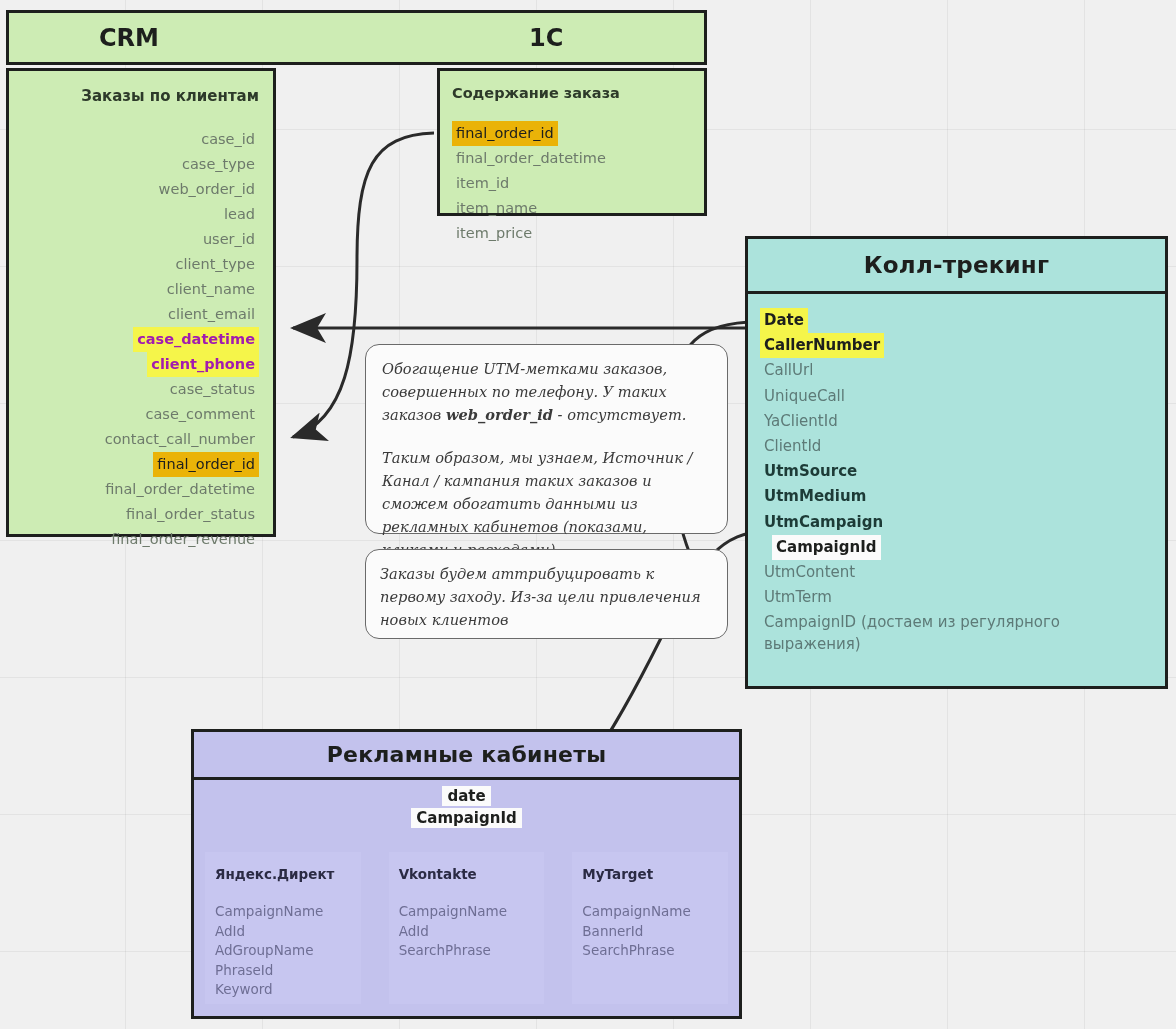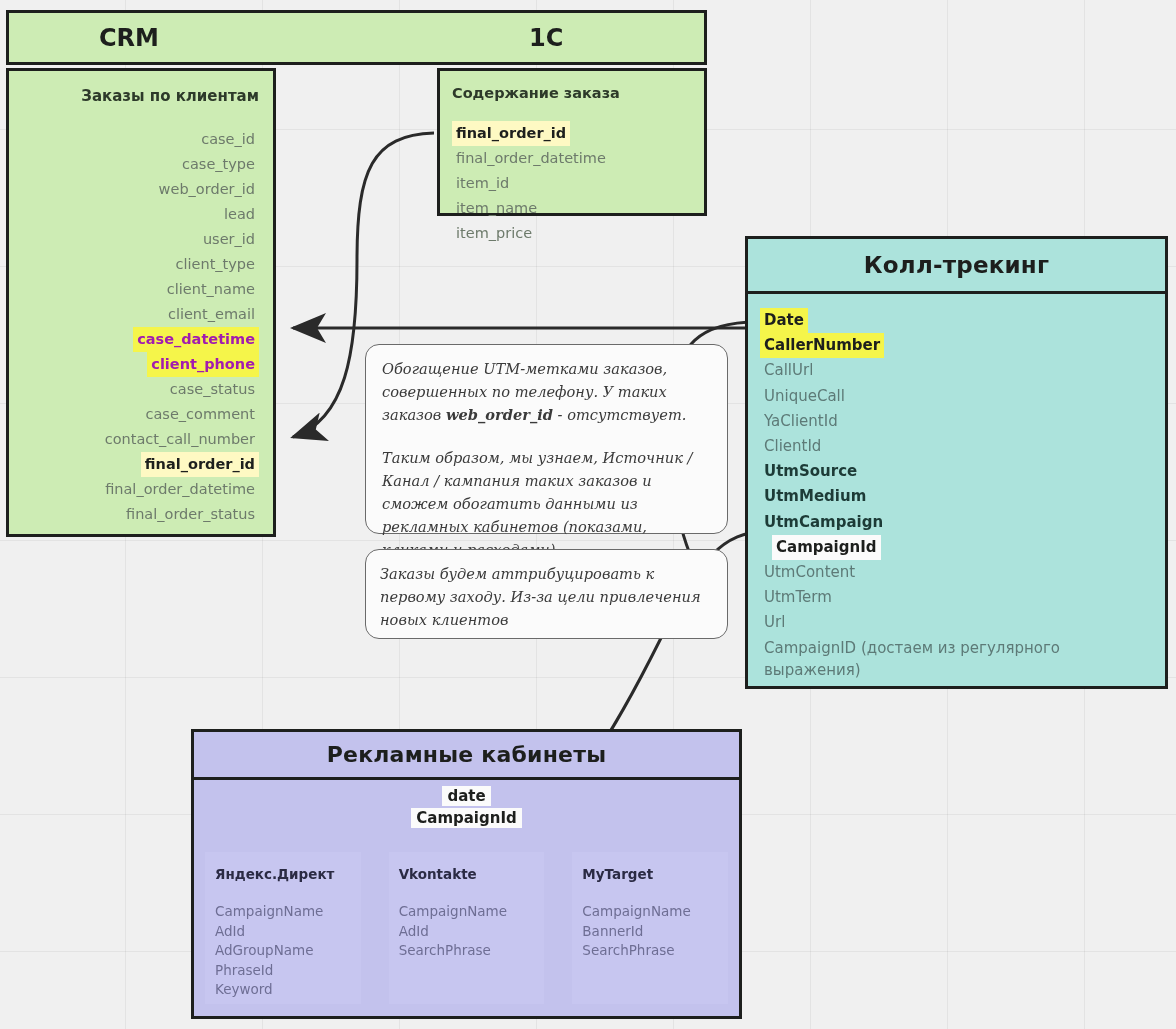--- a/index.html
+++ b/index.html
@@ -37,21 +37,21 @@
 
   
   #crm-box{left:6px;top:68px;width:270px;height:469px;background:#cdecb4;}
   #crm-box .sect{padding:16px 14px 0 10px;}
   #crm-box .sect-title{text-align:right;font-size:15px;font-weight:bold;color:#2d3a2a;margin-bottom:22px;}
   #crm-box .fieldlist li{
     text-align:right;font-size:14.5px;color:#6d7a6b;line-height:23px;
   }
   #crm-box .fieldlist li span.tx{display:inline-block;padding:1px 4px;}
   li.hl-yellow span.tx{background:#f5f54a;color:#a21caf;font-weight:bold;}
-  li.hl-green span.tx{background:#fef9c3;color:#1d1f1d;font-weight:bold;}
+  li.hl-green span.tx{background:#eab308;color:#1d1f1d;font-weight:normal;}
 
   
   #onec-box{left:437px;top:68px;width:270px;height:148px;background:#cdecb4;}
   #onec-box .sect{padding:14px 10px 0 12px;}
   #onec-box .sect-title{text-align:left;font-size:14.5px;font-weight:bold;color:#2d3a2a;margin-bottom:20px;}
   #onec-box .fieldlist li{text-align:left;font-size:14.5px;color:#6d7a6b;line-height:23px;}
   #onec-box .fieldlist li span.tx{display:inline-block;padding:1px 4px;}
 
   
   #ct-box{left:745px;top:236px;width:423px;height:453px;background:#ace3dc;}
@@ -131,20 +131,21 @@
           <li class=""><span class="tx">client_name</span></li>
           <li class=""><span class="tx">client_email</span></li>
           <li class="hl-yellow"><span class="tx">case_datetime</span></li>
           <li class="hl-yellow"><span class="tx">client_phone</span></li>
           <li class=""><span class="tx">case_status</span></li>
           <li class=""><span class="tx">case_comment</span></li>
           <li class=""><span class="tx">contact_call_number</span></li>
           <li class="hl-green"><span class="tx">final_order_id</span></li>
           <li class=""><span class="tx">final_order_datetime</span></li>
           <li class=""><span class="tx">final_order_status</span></li>
+          <li class=""><span class="tx">final_order_revenue</span></li>
         </ul>
     </div>
   </div>
 
   <div class="ent" id="onec-box">
     <div class="sect">
       <div class="sect-title">Содержание заказа</div>
       <ul class="fieldlist" id="onec-fields">
           <li class="hl-green"><span class="tx">final_order_id</span></li>
           <li class=""><span class="tx">final_order_datetime</span></li>
@@ -164,21 +165,20 @@
           <li class=""><span class="tx">CallUrl</span></li>
           <li class=""><span class="tx">UniqueCall</span></li>
           <li class=""><span class="tx">YaClientId</span></li>
           <li class=""><span class="tx">ClientId</span></li>
           <li class="bold"><span class="tx">UtmSource</span></li>
           <li class="bold"><span class="tx">UtmMedium</span></li>
           <li class="bold"><span class="tx">UtmCampaign</span></li>
           <li class="hl-white bold"><span class="tx">CampaignId</span></li>
           <li class=""><span class="tx">UtmContent</span></li>
           <li class=""><span class="tx">UtmTerm</span></li>
-          <li class=""><span class="tx">Url</span></li>
           <li class="wrap"><span class="tx">CampaignID (достаем из регулярного выражения)</span></li>
         </ul>
     </div>
   </div>
 
   <div class="ent" id="ad-box">
     <div class="ent-hdr">Рекламные кабинеты</div>
     <div id="ad-keys"><div class="">date</div><br><div class="k2">CampaignId</div></div>
     <div id="ad-cols">
         <div class="ad-col">

